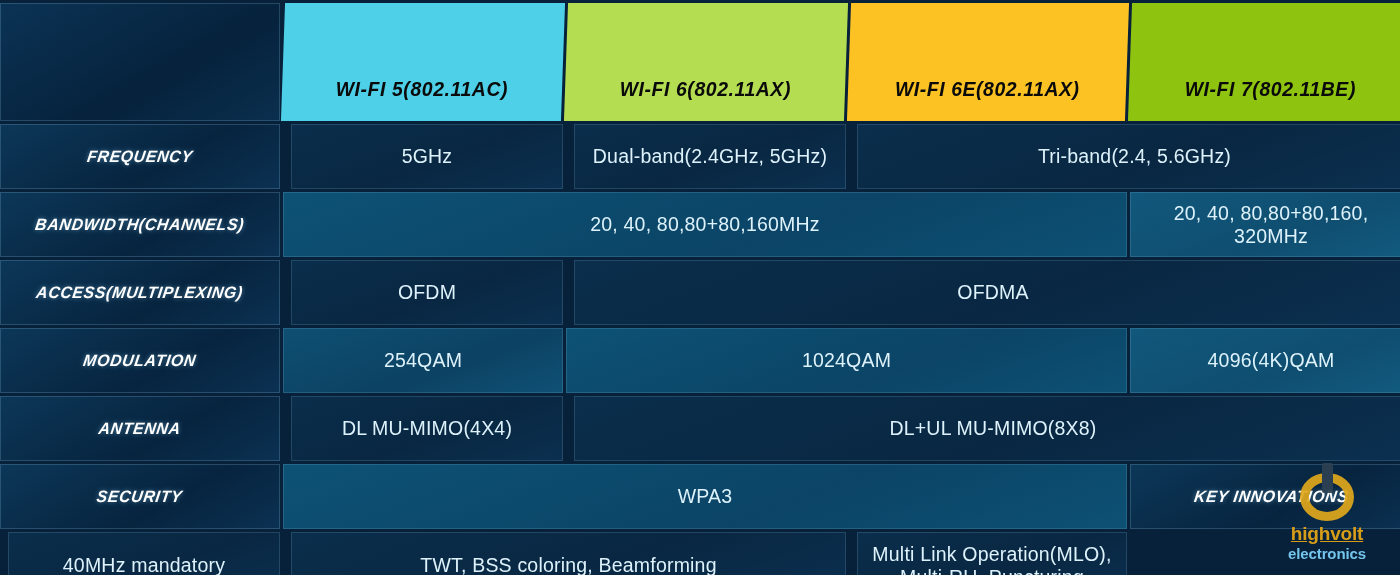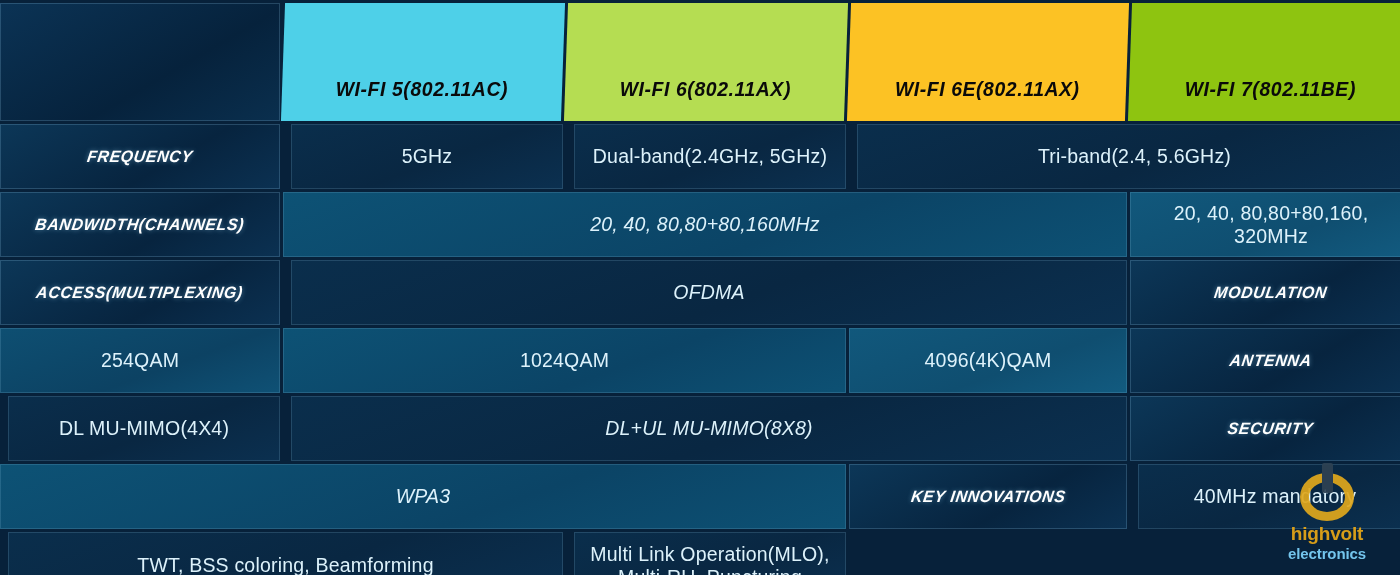--- a/index.html
+++ b/index.html
@@ -84,21 +84,21 @@
     white-space: nowrap;
     background: linear-gradient(150deg,#0c3758 0%, #07243f 60%, #0b3152 100%);
     box-shadow: inset 0 0 0 1px rgba(150,205,235,0.22);
     text-shadow: 0 0 5px rgba(160,225,255,0.45);
     padding: 2px 4px;
   }
   .rowlabel span { display:block; transform: skewX(-8deg) scaleX(0.96); }
 
   
   .span2 { grid-column: span 2; }
-  .span3 { grid-column: span 3; font-style: italic; }
+  .span3 { grid-column: span 3; }
 
   
   .watermark {
     position: absolute;
     right: 18px;
     bottom: 6px;
     width: 110px;
     height: 108px;
     pointer-events: none;
     display: flex;
@@ -127,20 +127,21 @@
     background: #2e4253;
     border-radius: 2px;
   }
   .wm-txt1 {
     color: #e8a817;
     font-size: 19px;
     font-weight: 700;
     line-height: 1;
     margin-top: 3px;
     letter-spacing: -0.2px;
+    text-decoration: underline;
   }
   .wm-txt2 {
     color: #7dd3fc;
     font-size: 15px;
     font-weight: 700;
     line-height: 1;
     margin-top: 3px;
     letter-spacing: -0.1px;
   }
 </style>
@@ -173,20 +174,21 @@
 
   <div class="rowlabel">
     <span>BANDWIDTH(CHANNELS)</span>
   </div>
   <div class="cell tealA span3">20, 40, 80,80+80,160MHz</div>
   <div class="cell tealB">20, 40, 80,80+80,160, 320MHz</div>
 
   <div class="rowlabel">
     <span>ACCESS(MULTIPLEXING)</span>
   </div>
+  <div class="cell deep">OFDM</div>
   <div class="cell deep span3">OFDMA</div>
 
   <div class="rowlabel">
     <span>MODULATION</span>
   </div>
   <div class="cell tealC">254QAM</div>
   <div class="cell tealA span2">1024QAM</div>
   <div class="cell tealB">4096(4K)QAM</div>
 
   <div class="rowlabel">

